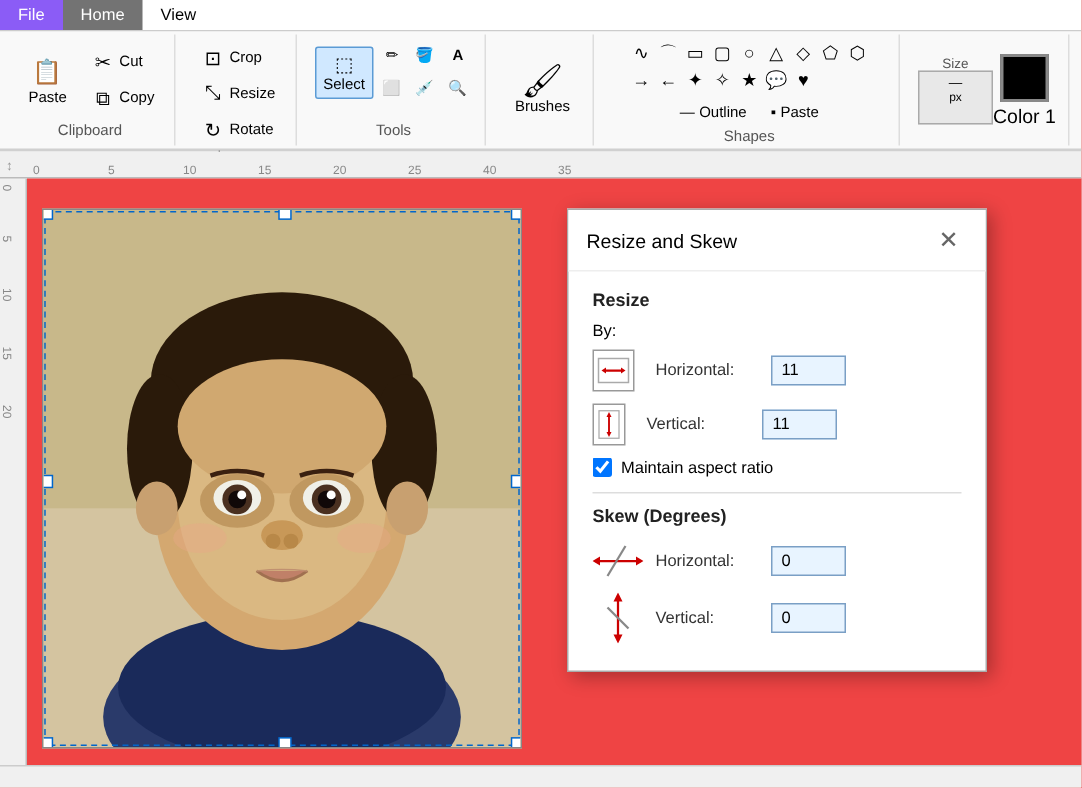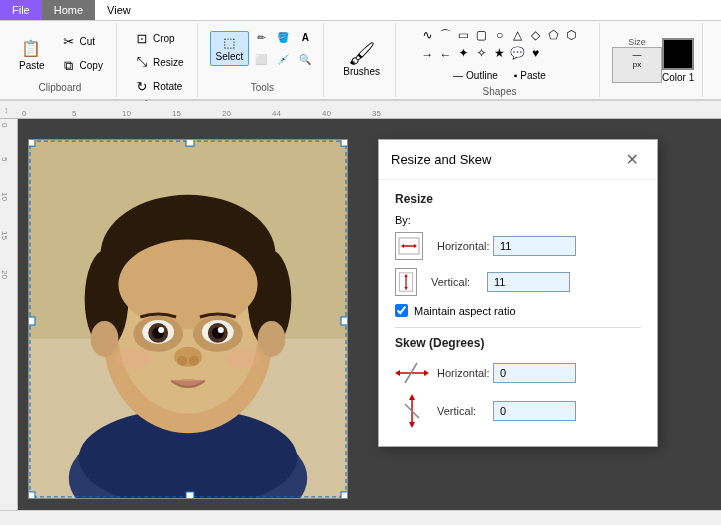--- a/index.html
+++ b/index.html
@@ -23,50 +23,50 @@
 
     
     .select-active { background: #d0e8ff; border: 1px solid #5b9bd5 !important; }
 
     
     .ruler { background: #f0f0f0; border-bottom: 1px solid #bbb; height: 18px; display: flex; align-items: flex-end; padding-left: 20px; font-size: 9px; color: #888; position: relative; overflow: hidden; }
 
     
     .main { display: flex; height: calc(525px - 80px - 36px - 18px); }
     .side-ruler { width: 18px; background: #f0f0f0; border-right: 1px solid #bbb; font-size: 9px; color: #888; }
-    .canvas-area { flex: 1; background: #404040; overflow: hidden; position: relative; padding-left: 40px; }
+    .canvas-area { flex: 1; background: #ef4444; overflow: hidden; position: relative; padding-left: 40px; }
     .canvas-img { position: absolute; top: 20px; left: 10px; width: 320px; height: 360px; border: 1px solid #888; background: #e8d8b0; overflow: hidden; display: flex; align-items: center; justify-content: center; }
     .dialog { background: white; border: 1px solid #aaa; box-shadow: 3px 3px 12px rgba(0,0,0,0.3); width: 280px; position: absolute; top: 20px; left: 360px; }
     .dialog-title { background: white; padding: 8px 12px; display: flex; justify-content: space-between; align-items: center; border-bottom: 1px solid #eee; font-size: 13px; }
     .dialog-close { cursor: pointer; font-size: 16px; color: #666; border: none; background: none; padding: 2px 6px; }
     .dialog-body { padding: 12px 16px; }
     .section-title { font-size: 12px; font-weight: bold; margin-bottom: 8px; color: #222; }
     .field-row { display: flex; align-items: center; margin-bottom: 8px; }
-    .field-label { width: 56px; font-size: 11px; color: #333; }
-    .field-input { width: 83px; border: 1px solid #7a9fc5; padding: 3px 6px; font-size: 11px; outline: none; background: #e8f4ff; }
+    .field-label { width: 77px; font-size: 11px; color: #333; }
+    .field-input { width: 50px; border: 1px solid #7a9fc5; padding: 3px 6px; font-size: 11px; outline: none; background: #e8f4ff; }
     .radio-group { display: flex; gap: 16px; margin-bottom: 10px; font-size: 11px; }
     .radio-option { display: flex; align-items: center; gap: 4px; cursor: pointer; }
     .checkbox-row { display: flex; align-items: center; gap: 6px; margin-bottom: 10px; font-size: 11px; }
     .section-divider { border-top: 1px solid #ddd; margin: 10px 0 8px 0; }
     .by-row { display: flex; align-items: flex-end; margin-bottom: 6px; }
     .by-label { width: 30px; font-size: 11px; }
 
     .dialog-footer { padding: 8px 12px; display: flex; justify-content: flex-end; gap: 6px; border-top: 1px solid #eee; }
     .btn-ok { padding: 4px 20px; background: white; border: 1px solid #aaa; font-size: 11px; cursor: pointer; }
     .btn-cancel { padding: 4px 12px; background: white; border: 1px solid #aaa; font-size: 11px; cursor: pointer; }
 
     .resize-icon { width: 28px; height: 28px; border: 1px solid #999; background: white; display: flex; align-items: center; justify-content: center; position: relative; margin-right: 6px; }
     .vert-icon { width: 22px; height: 28px; border: 1px solid #999; background: white; display: flex; align-items: center; justify-content: center; position: relative; margin-right: 6px; }
 
     
     .statusbar { height: 20px; background: #f0f0f0; border-top: 1px solid #ccc; display: flex; align-items: center; padding: 0 8px; font-size: 10px; color: #555; }
 
     
     .color-box { width: 32px; height: 32px; background: black; border: 2px solid #888; }
-    .color-size { font-size: 10px; text-align: center; margin-top: 2px; }
+    .color-size { font-size: 13px; text-align: center; margin-top: 2px; }
 
     .shapes-area { display: flex; flex-wrap: wrap; gap: 2px; max-width: 160px; }
     .shape-btn { width: 16px; height: 16px; border: none; background: none; cursor: pointer; font-size: 12px; display: flex; align-items: center; justify-content: center; }
   </style>
 </head>
 <body>
 
 <div class="ribbon-tabs">
   <div class="ribbon-tab active">File</div>
   <div class="ribbon-tab home">Home</div>
@@ -216,21 +216,21 @@
 </div>
 
 <div class="ruler">
   <span style="font-size:9px;color:#999;position:absolute;left:4px;top:4px;">↕</span>
   <div style="display:flex;gap:0;margin-left:2px;">
     <span style="width:50px;display:inline-block;font-size:8px;color:#888;">0</span>
     <span style="width:50px;display:inline-block;font-size:8px;color:#888;">5</span>
     <span style="width:50px;display:inline-block;font-size:8px;color:#888;">10</span>
     <span style="width:50px;display:inline-block;font-size:8px;color:#888;">15</span>
     <span style="width:50px;display:inline-block;font-size:8px;color:#888;">20</span>
-    <span style="width:50px;display:inline-block;font-size:8px;color:#888;">44</span>
+    <span style="width:50px;display:inline-block;font-size:8px;color:#888;">25</span>
     <span style="width:50px;display:inline-block;font-size:8px;color:#888;">40</span>
     <span style="width:50px;display:inline-block;font-size:8px;color:#888;">35</span>
   </div>
 </div>
 
 <div class="main">
 
   <div class="side-ruler" style="display:flex;flex-direction:column;justify-content:flex-start;padding-top:4px;gap:30px;">
     <span style="font-size:8px;writing-mode:vertical-lr;">0</span>
     <span style="font-size:8px;writing-mode:vertical-lr;">5</span>

